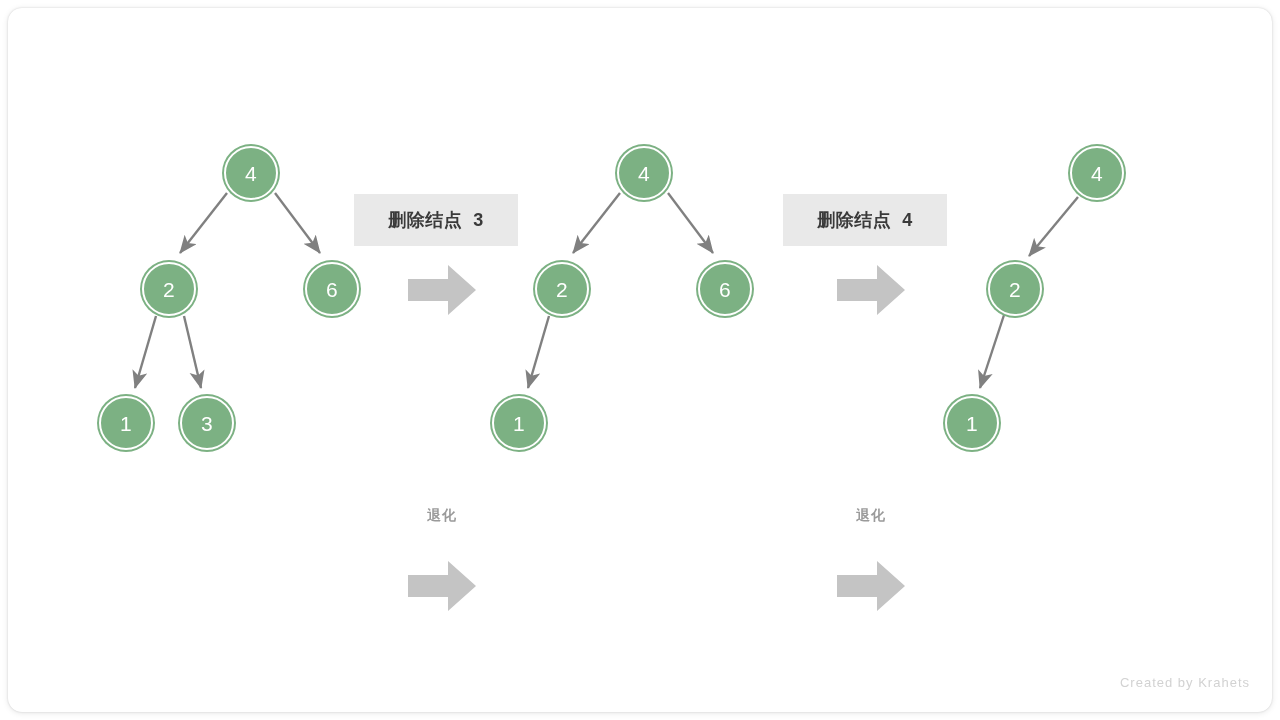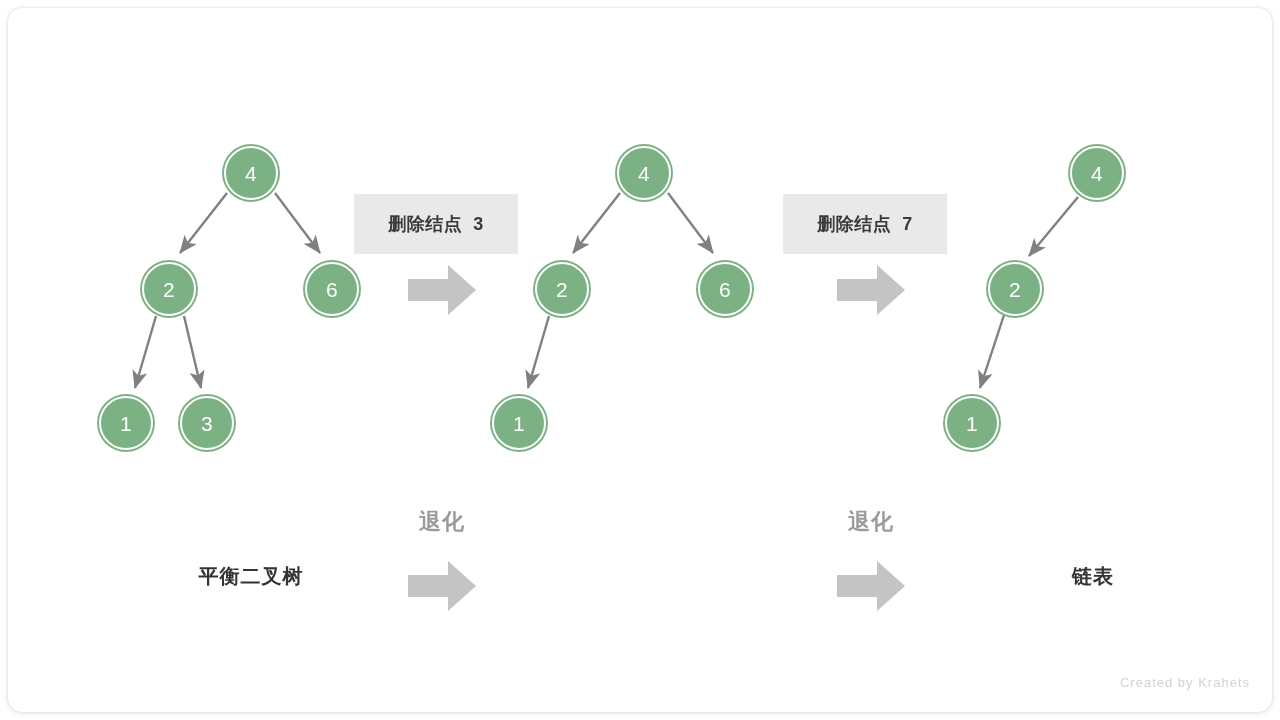--- a/index.html
+++ b/index.html
@@ -57,41 +57,41 @@
     position: absolute;
     background: #E9E9E9;
     border-radius: 0;
     color: #3A3A3A;
     font-size: 18px;
     font-weight: bold;
     display: flex;
     align-items: center;
     justify-content: center;
     white-space: pre;
-    height: 60px;
+    height: 52px;
     letter-spacing: 0.5px;
   }
 
   
   .fat-arrow { position: absolute; }
 
   
   .caption {
     position: absolute;
     color: #333333;
     font-size: 20px;
     font-weight: bold;
     white-space: nowrap;
     text-align: center;
     letter-spacing: 1px;
   }
   .sub-label {
     position: absolute;
     color: #9A9A9A;
-    font-size: 22px;
+    font-size: 14px;
     font-weight: bold;
     white-space: nowrap;
     text-align: center;
     letter-spacing: 1px;
   }
 
   
   .watermark {
     position: absolute;
     right: 22px;
@@ -149,36 +149,34 @@
     <div class="node" style="left:980px; top:254px;">2</div>
     <div class="node" style="left:937px; top:388px;">1</div>
   </div>
 
   <div class="badge" style="left:346px; top:186px; width:164px;">删除结点  3</div>
 
   <svg class="fat-arrow" style="left:400px; top:256px;" width="68" height="52" viewBox="0 0 68 52">
     <path d="M0,15 L40,15 L40,1 L68,26 L40,51 L40,37 L0,37 Z" fill="#C4C4C4"></path>
   </svg>
 
-  <div class="badge" style="left:775px; top:186px; width:164px;">删除结点  7</div>
+  <div class="badge" style="left:775px; top:186px; width:164px;">删除结点  4</div>
 
   <svg class="fat-arrow" style="left:829px; top:256px;" width="68" height="52" viewBox="0 0 68 52">
     <path d="M0,15 L40,15 L40,1 L68,26 L40,51 L40,37 L0,37 Z" fill="#C4C4C4"></path>
   </svg>
 
-  <div class="caption" style="left:133px; top:555px; width:220px;">平衡二叉树</div>
 
   <div class="sub-label" style="left:382px; top:499px; width:104px;">退化</div>
   <svg class="fat-arrow" style="left:400px; top:552px;" width="68" height="52" viewBox="0 0 68 52">
     <path d="M0,15 L40,15 L40,1 L68,26 L40,51 L40,37 L0,37 Z" fill="#C4C4C4"></path>
   </svg>
 
 
   <div class="sub-label" style="left:811px; top:499px; width:104px;">退化</div>
   <svg class="fat-arrow" style="left:829px; top:552px;" width="68" height="52" viewBox="0 0 68 52">
     <path d="M0,15 L40,15 L40,1 L68,26 L40,51 L40,37 L0,37 Z" fill="#C4C4C4"></path>
   </svg>
 
-  <div class="caption" style="left:975px; top:555px; width:220px;">链表</div>
 
   <div class="watermark">Created by Krahets</div>
 
 </div>
 
 </body></html>

